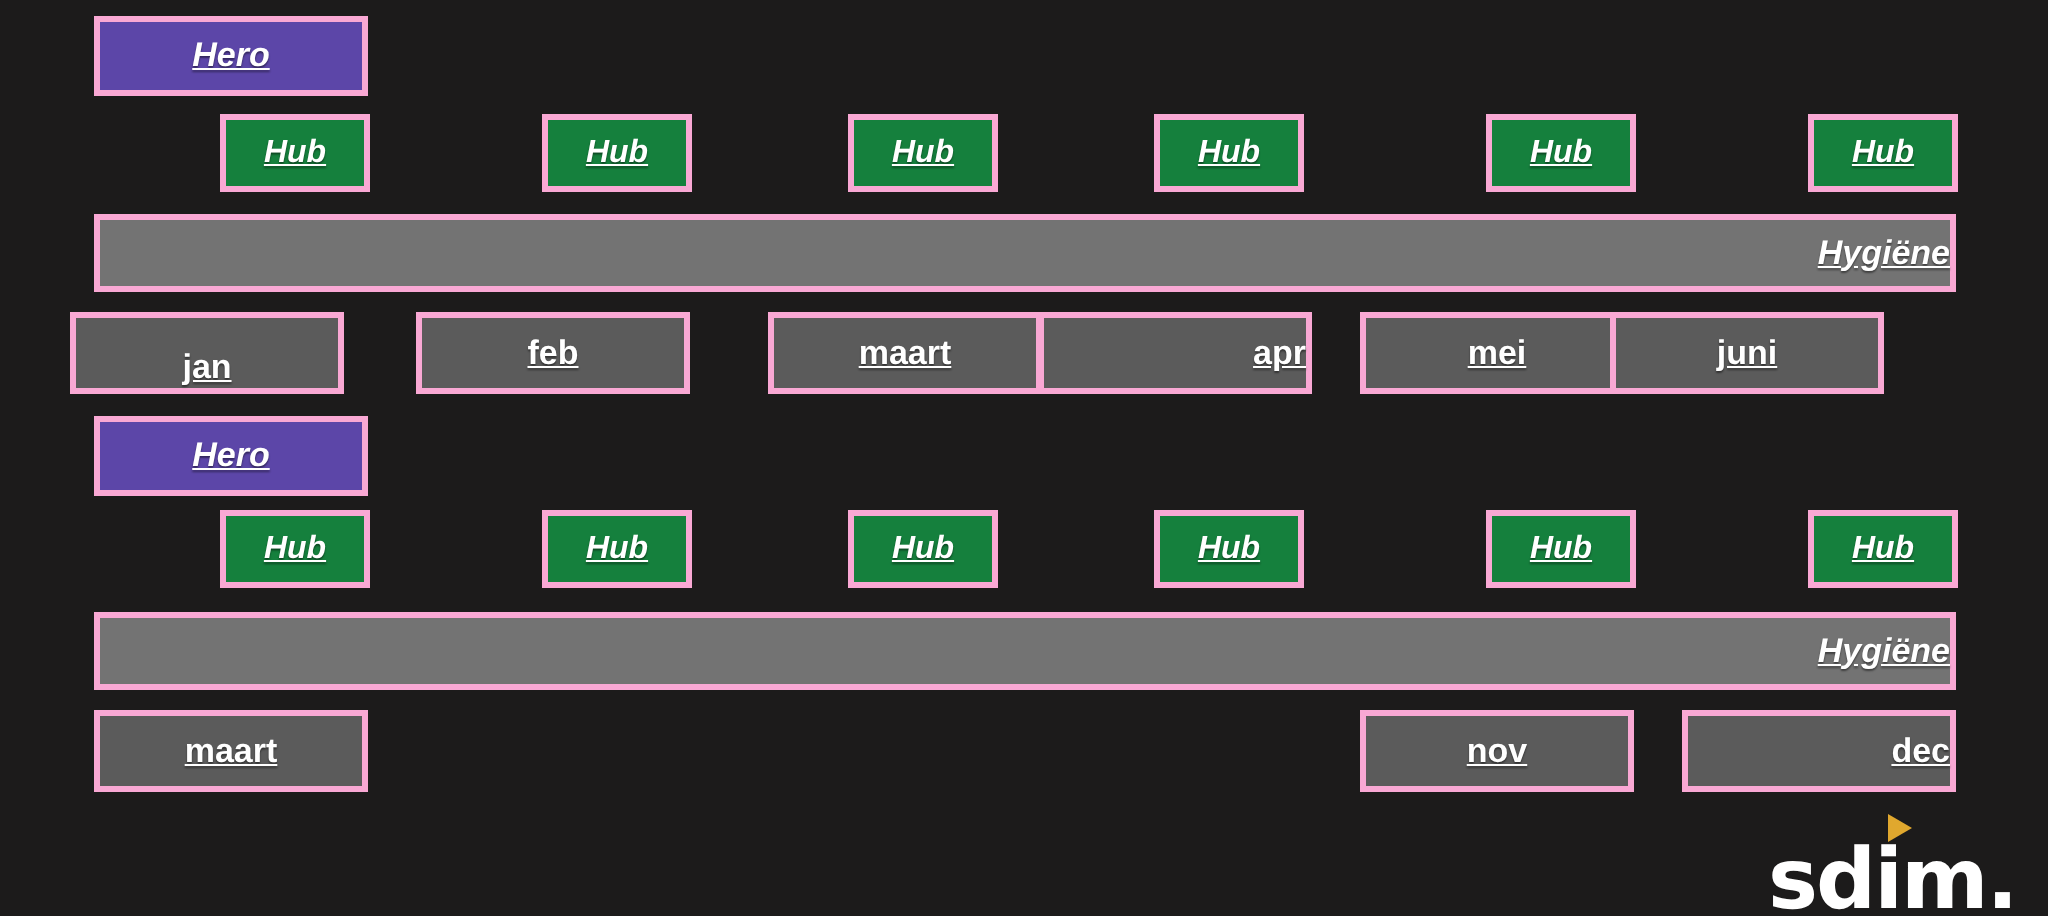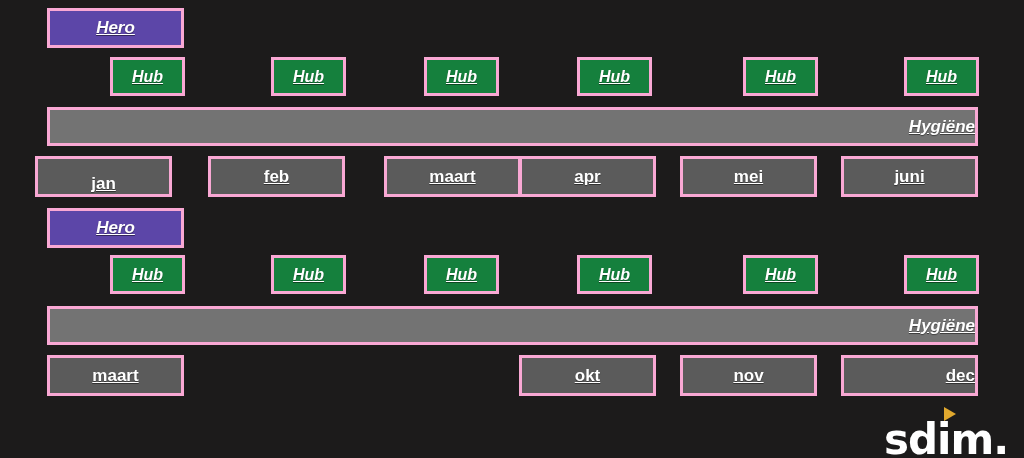--- a/index.html
+++ b/index.html
@@ -124,27 +124,27 @@
     </div>
     <div class="bar month" style="left: 35px; top: 156px; width: 137px; height: 41px; align-items: flex-end;">
       <span>jan</span>
     </div>
     <div class="bar month" style="left: 208px; top: 156px; width: 137px; height: 41px;">
       <span>feb</span>
     </div>
     <div class="bar month" style="left: 384px; top: 156px; width: 137px; height: 41px;">
       <span>maart</span>
     </div>
-    <div class="bar month" style="left: 519px; top: 156px; width: 137px; height: 41px;">
+    <div class="bar month" style="left: 519px; top: 156px; width: 137px; height: 41px; justify-content: flex-end;">
       <span>apr</span>
     </div>
     <div class="bar month" style="left: 680px; top: 156px; width: 137px; height: 41px;">
       <span>mei</span>
     </div>
-    <div class="bar month" style="left: 841px; top: 156px; width: 137px; height: 41px; text-align: right;">
+    <div class="bar month" style="left: 805px; top: 156px; width: 137px; height: 41px; text-align: right;">
       <span>juni</span>
     </div>
     <div class="bar hero" style="left: 47px; top: 208px; width: 137px; height: 40px;">
       <span>Hero</span>
     </div>
     <div class="bar hub" style="left: 110px; top: 255px; width: 75px; height: 39px;">
       <span>Hub</span>
     </div>
     <div class="bar hub" style="left: 271px; top: 255px; width: 75px; height: 39px;">
       <span>Hub</span>
@@ -160,23 +160,20 @@
     </div>
     <div class="bar hub" style="left: 904px; top: 255px; width: 75px; height: 39px;">
       <span>Hub</span>
     </div>
     <div class="bar hygiene" style="left: 47px; top: 306px; width: 931px; height: 39px;">
       <span>Hygiëne</span>
     </div>
     <div class="bar month" style="left: 47px; top: 355px; width: 137px; height: 41px;">
       <span>maart</span>
     </div>
-    <div class="bar month" style="left: 519px; top: 355px; width: 137px; height: 41px;">
-      <span>okt</span>
-    </div>
     <div class="bar month" style="left: 680px; top: 355px; width: 137px; height: 41px;">
       <span>nov</span>
     </div>
     <div class="bar month" style="left: 841px; top: 355px; width: 137px; height: 41px; justify-content: flex-end;">
       <span>dec</span>
     </div>
     <div class="logo">
     <span class="logo-word">sdim.</span>
     <span class="logo-triangle"></span>
   </div>

